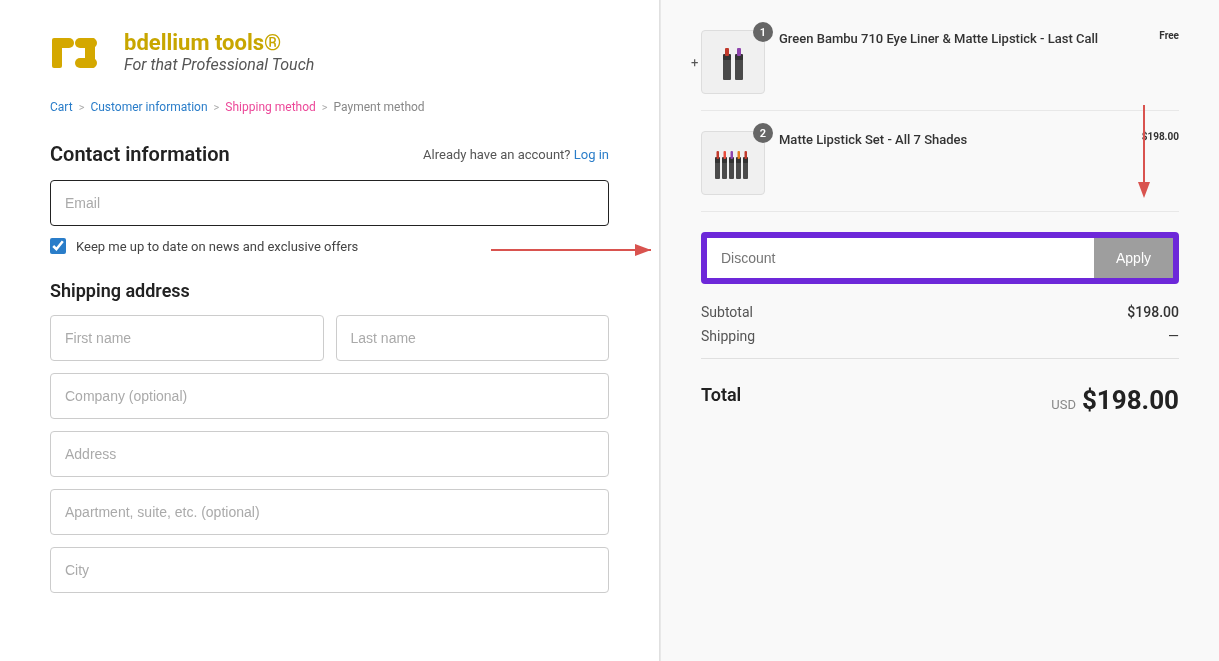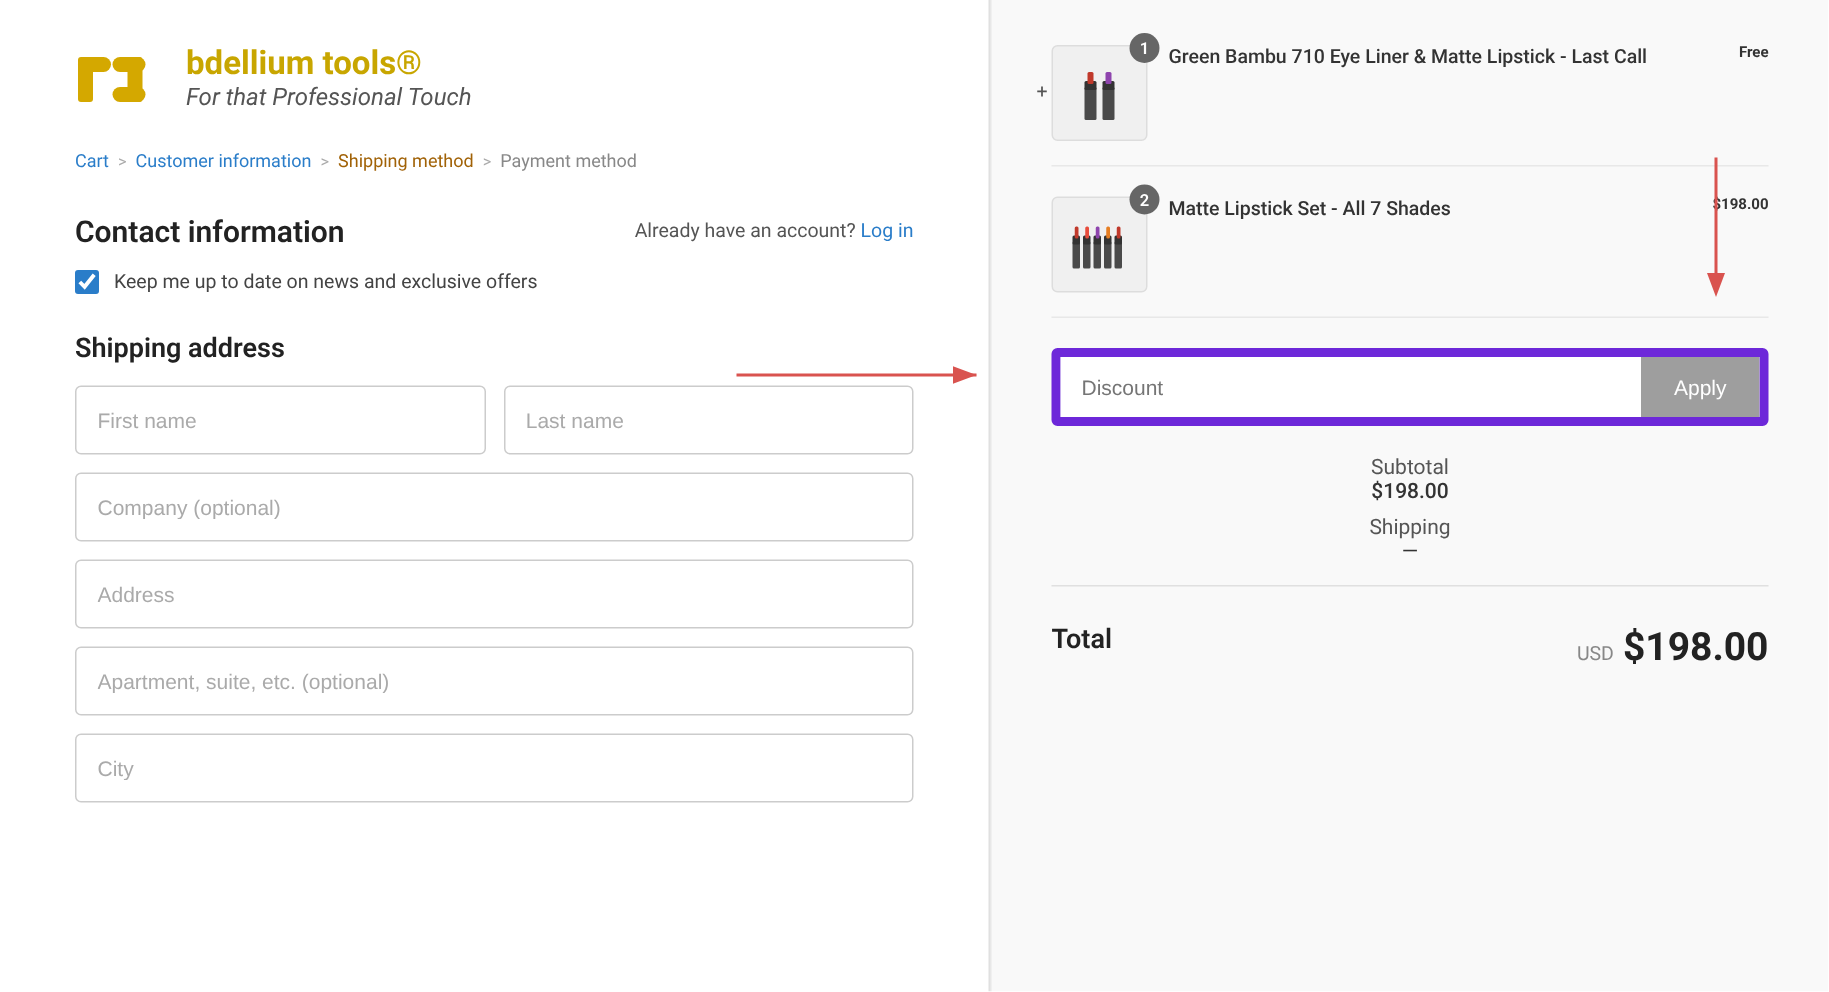--- a/index.html
+++ b/index.html
@@ -61,21 +61,21 @@
       font-size: 12px;
       color: #888;
       margin-bottom: 28px;
     }
     .breadcrumb a, .breadcrumb span.link {
       color: #2a7dc9;
       text-decoration: none;
       cursor: pointer;
     }
     .breadcrumb span.active {
-      color: #a16207;
+      color: #ec4899;
     }
     .breadcrumb .sep {
       color: #aaa;
       font-size: 11px;
     }
 
     
     .section-header {
       display: flex;
       justify-content: space-between;
@@ -253,21 +253,20 @@
     .totals-section {
       margin-top: 10px;
     }
     .totals-row {
       display: flex;
       justify-content: space-between;
       align-items: center;
       margin-bottom: 8px;
       font-size: 14px;
       color: #555;
-      flex-direction: column;
     }
     .totals-row .label {
       color: #555;
     }
     .totals-row .value {
       color: #333;
       font-weight: 500;
     }
     .totals-row .dash {
       color: #333;
@@ -346,20 +345,21 @@
     </div>
 
     
     <div class="section-header">
       <span class="section-title">Contact information</span>
       <span class="login-prompt">
         <span>Already have an account?</span>&nbsp;<a class="login-link">Log in</a>
       </span>
     </div>
 
+    <input class="input-field" type="email" placeholder="Email" style="">
 
     <div class="checkbox-row">
       <input type="checkbox" checked="" style="">
       <label>Keep me up to date on news and exclusive offers</label>
     </div>
 
     
     <div class="subsection-title">Shipping address</div>
 
     <div class="name-row">

